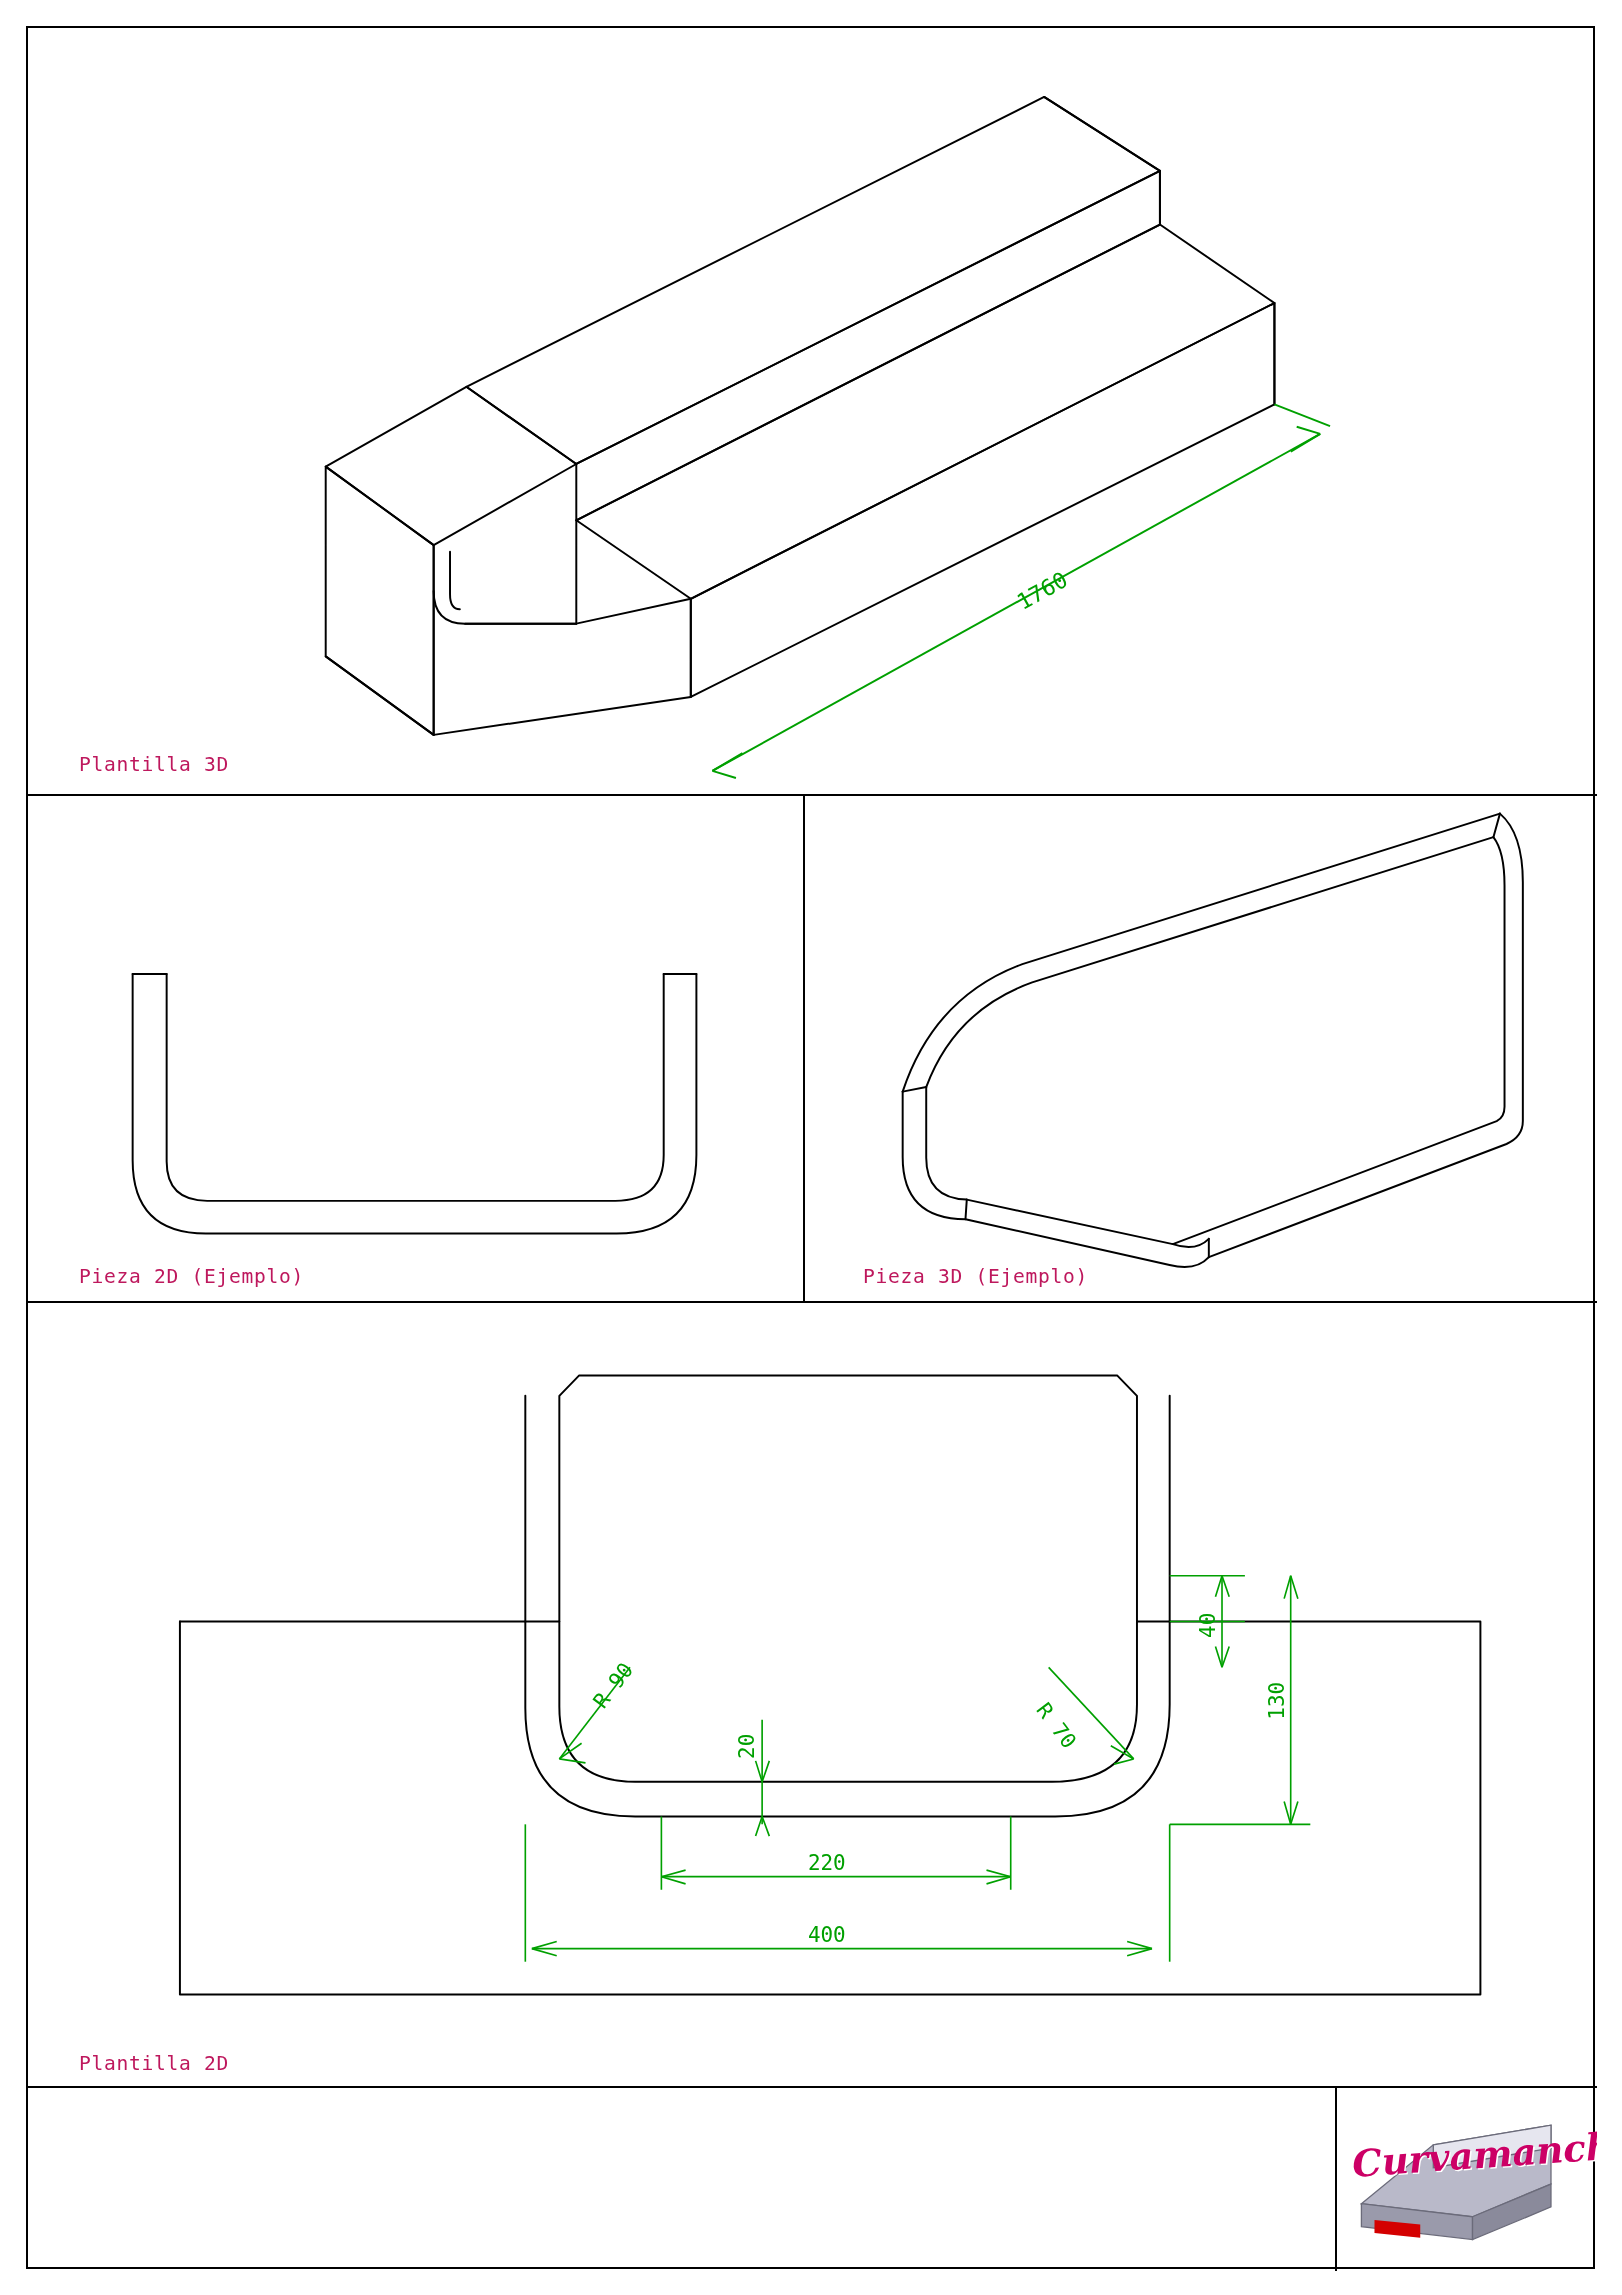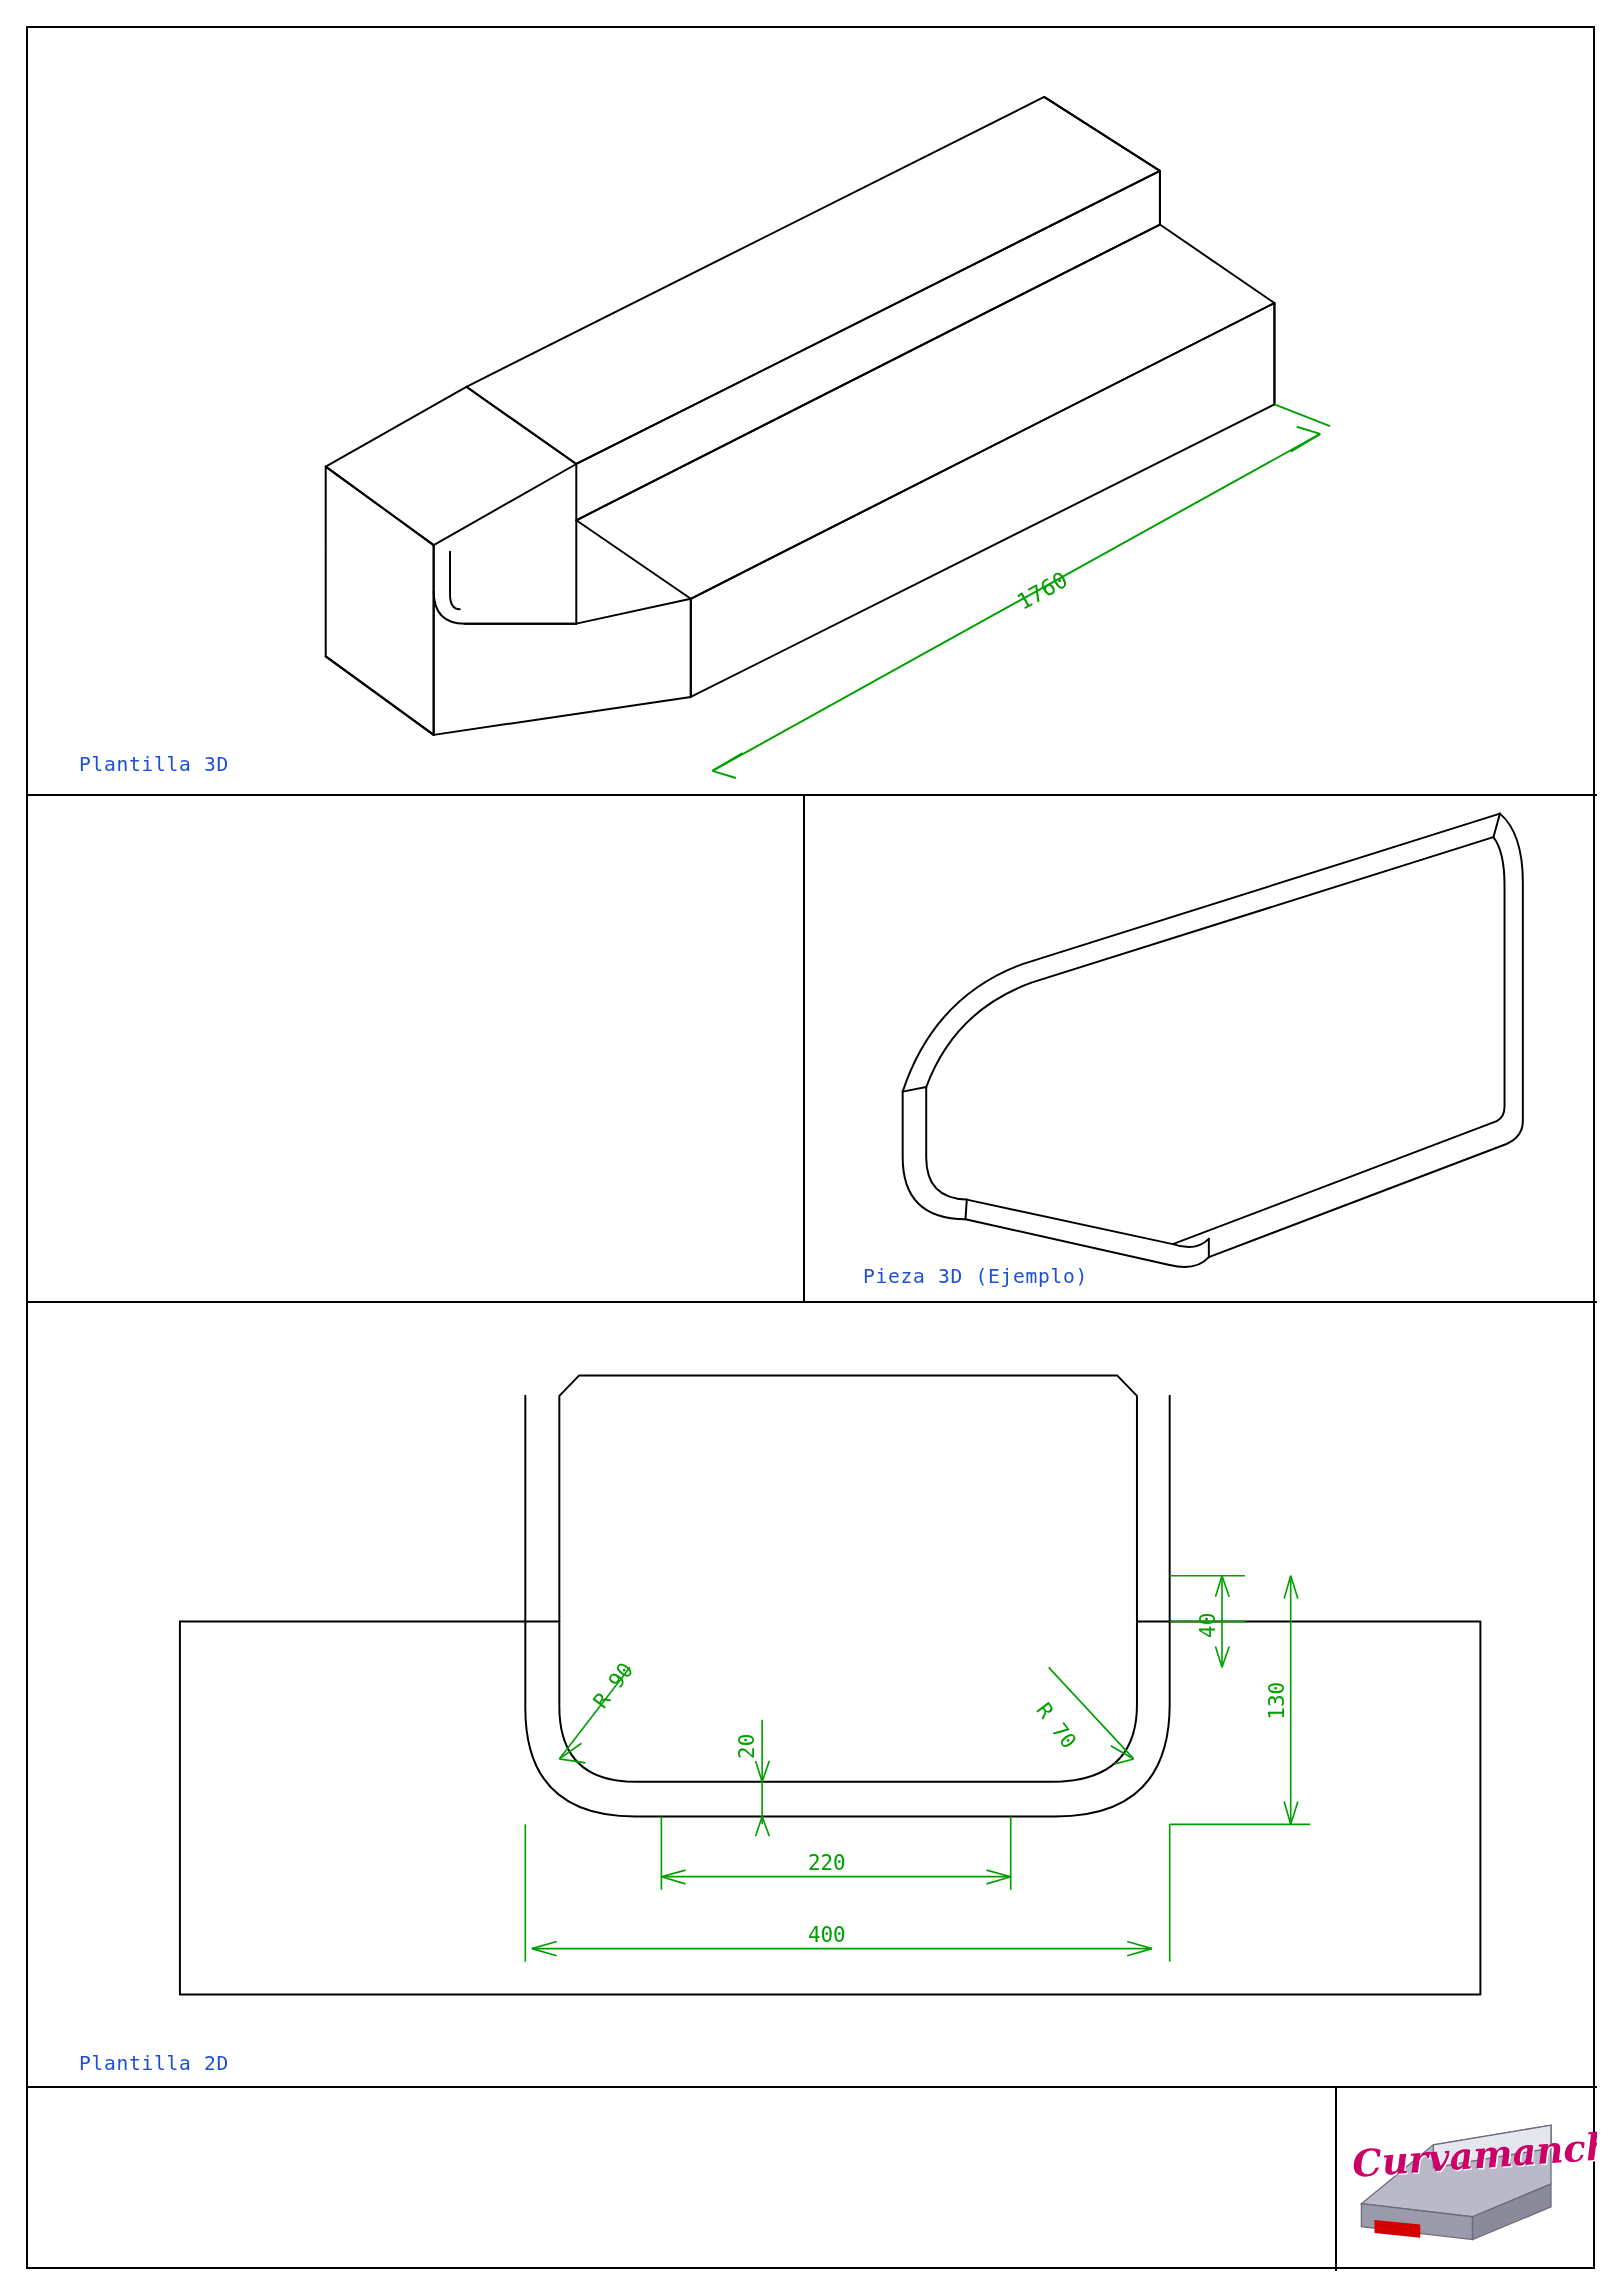--- a/index.html
+++ b/index.html
@@ -23,21 +23,21 @@
     box-sizing: border-box;
   }
   .panel {
     position: absolute;
     box-sizing: border-box;
   }
   .panel-label {
     position: absolute;
     font-family: "DejaVu Sans Mono", monospace;
     font-size: 19.6px;
-    color: #1d4ed8;
+    color: #be185d;
     letter-spacing: 0.7px;
     white-space: nowrap;
   }
   .divider {
     position: absolute;
     background: #000000;
   }
   
   #panel-3d-template {
     left: 0; top: 0; width: 1569px; height: 766px;
@@ -132,20 +132,34 @@
         <path d="M 1975 620 L 1930 647 M 1975 620 L 1939 609"></path>
         <path d="M 1905 575 L 1990 608"></path>
       </g>
       <text x="1520" y="890" transform="rotate(-29 1520 890)" fill="#00a000" font-family="DejaVu Sans Mono, monospace" font-size="34">1760</text>
     </svg>
     <div class="panel-label" style="left:51px; top:725px;">Plantilla 3D</div>
   </div>
 
   <div class="divider" style="left:0; top:766px; width:1569px; height:2px;"></div>
 
+  <div class="panel" id="panel-2d-part">
+    <svg width="775" height="507" viewBox="0 0 1185 775">
+      <g fill="none" stroke="#000000" stroke-width="3" stroke-linejoin="round" stroke-linecap="round">
+
+        <path d="M 160 275 L 160 560 Q 160 672 272 672 L 900 672 Q 1022 672 1022 552 L 1022 275"></path>
+
+        <path d="M 212 275 L 212 562 Q 212 622 274 622 L 898 622 Q 972 622 972 552 L 972 275"></path>
+
+        <path d="M 160 275 L 212 275"></path>
+        <path d="M 972 275 L 1022 275"></path>
+      </g>
+    </svg>
+    <div class="panel-label" style="left:51px; top:471px;">Pieza 2D (Ejemplo)</div>
+  </div>
 
   <div class="divider" style="left:775px; top:766px; width:2px; height:507px;"></div>
 
   <div class="panel" id="panel-3d-part">
     <svg width="794" height="507" viewBox="0 0 1213 775">
       <g fill="none" stroke="#000000" stroke-width="3" stroke-linejoin="round" stroke-linecap="round">
 
         <path d="M 152 455 L 152 555 Q 152 650 248 650 L 560 720 Q 600 730 620 708"></path>
         <path d="M 152 455 Q 200 310 335 260 L 1065 30"></path>
         <path d="M 620 708 L 1075 535 Q 1100 524 1100 500 L 1100 135 Q 1100 60 1065 30"></path>

